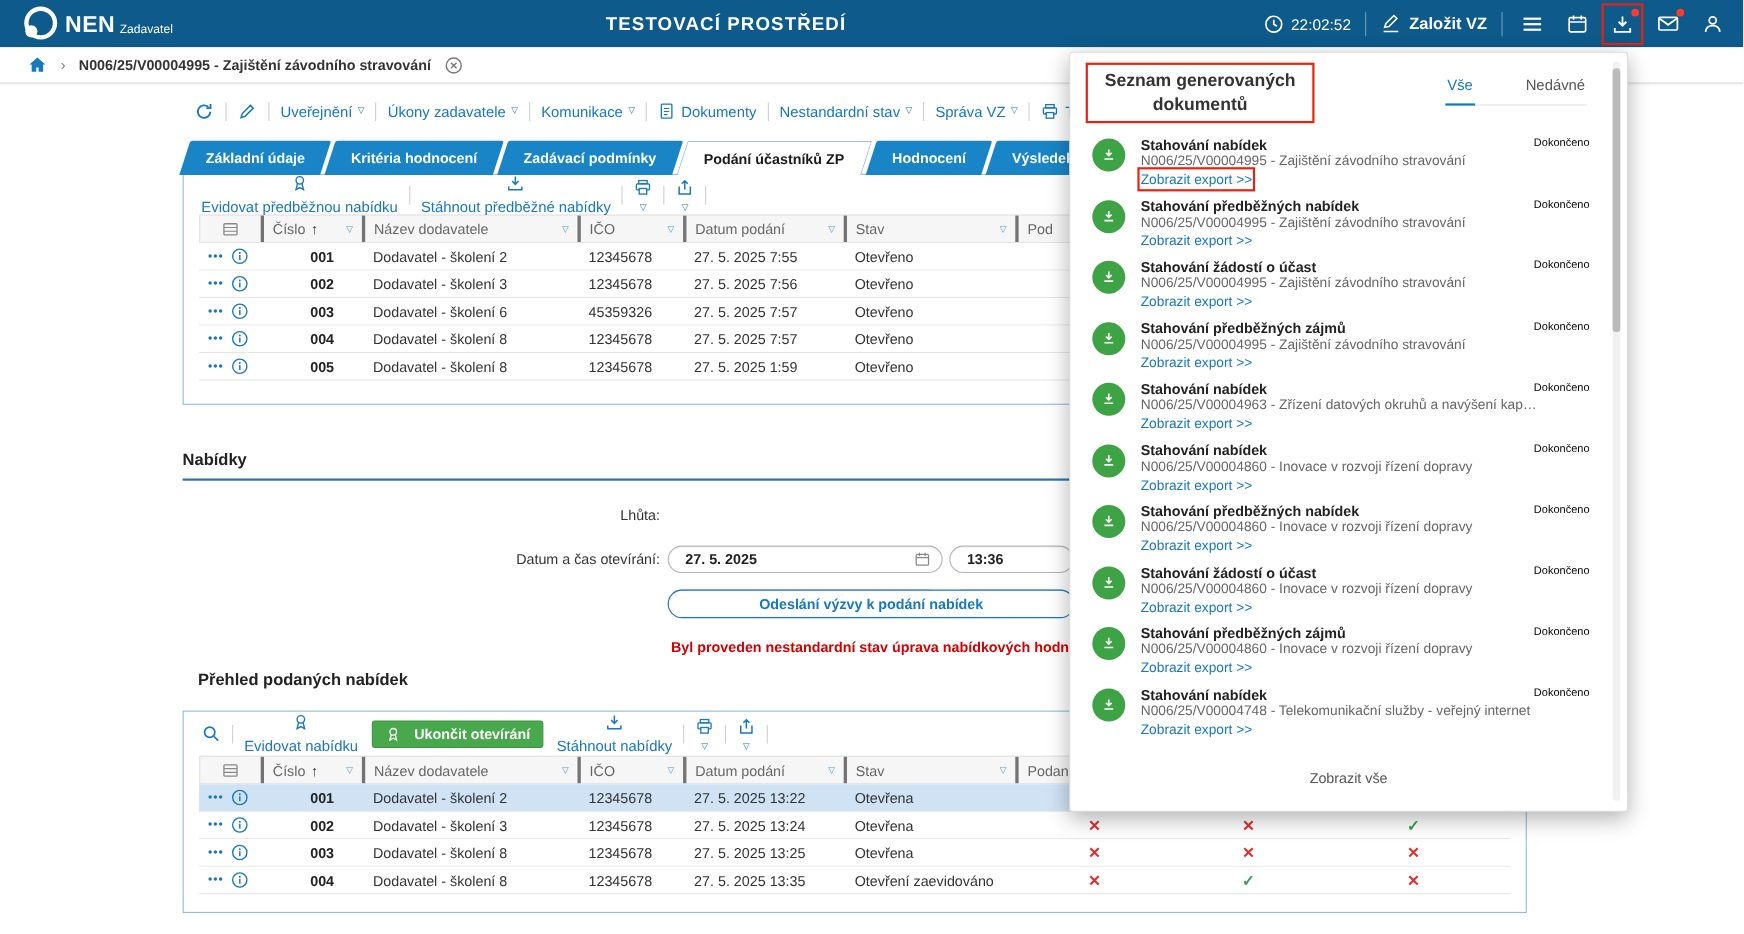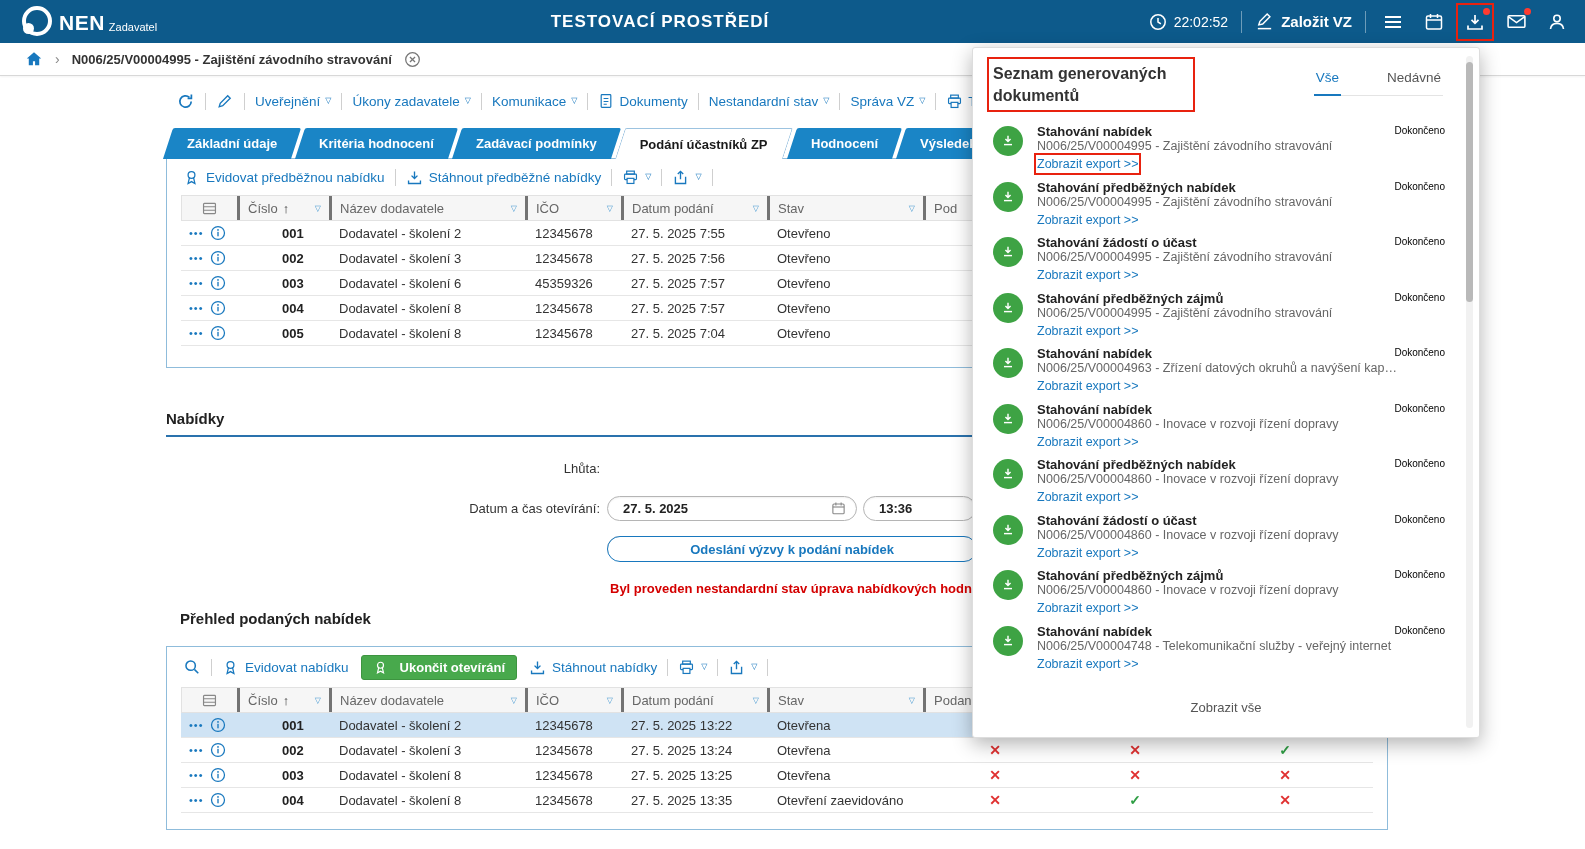--- a/index.html
+++ b/index.html
@@ -41,21 +41,21 @@
   .tab>span{display:inline-block;transform:skewX(18deg);}
   .tab.active{background:#fff;color:#1a1a1a;border:1px solid #9cc3e0;border-bottom:none;}
 
   
   .cbox{position:absolute;left:166px;width:1222px;background:#fff;border:1px solid #8fbcdb;}
   #box1{top:158px;height:210px;}
   #box2{top:646px;height:184px;}
   .action-row{display:flex;align-items:center;padding-left:16px;color:#1878be;font-size:13.5px;}
   #box1 .action-row{height:36px;}
   #box2 .action-row{height:40px;}
-  .act-link{display:flex;align-items:center;gap:6px;cursor:pointer;white-space:nowrap;}
+  .act-link{display:flex;align-items:center;gap:6px;cursor:pointer;white-space:nowrap;flex-direction:column;}
   .green-btn{display:flex;align-items:center;gap:12px;background:#48a94c;border:1px solid #3d9440;color:#fff;font-weight:bold;font-size:13px;padding:4px 11px;border-radius:3px;margin:0 12px;cursor:pointer;white-space:nowrap;}
 
   
   .tbl{margin:0 14px;font-size:13px;color:#333;}
   .tr{display:flex;height:25px;align-items:center;border-bottom:1px solid #e6e6e6;background:#fff;}
   .tr.head{background:#f6f6f6;color:#666;height:26px;border:1px solid #e2e2e2;}
   .tr.selected{background:#cfe3f4;}
   .td{height:100%;padding:0 8px;display:flex;align-items:center;gap:6px;overflow:hidden;white-space:nowrap;}
   .c0{width:58px;}.c1{width:92px;}.c2{width:196px;}.c3{width:96px;}.c4{width:146px;}.c5{width:156px;}
   .c6{width:140px;justify-content:center;}.c7{width:140px;justify-content:center;}.c8{width:160px;justify-content:center;}
@@ -82,21 +82,21 @@
   #lhuta-group{top:456px;}
   #oteviani-group{top:496px;}
   .finput{height:25px;border:1px solid #b5b5b5;border-radius:13px;background:#fff;display:flex;align-items:center;font-size:13px;font-weight:bold;color:#222;box-shadow:inset 0 1px 2px rgba(0,0,0,.06);margin-top:40px;}
   .date-input{width:250px;justify-content:space-between;padding:0 10px 0 15px;}
   .time-input{width:113px;padding:0 10px 0 15px;}
   .send-btn{position:absolute;left:607px;top:536px;width:370px;height:26px;border:1px solid #1878be;border-radius:13px;background:#fff;color:#1878be;font-size:13px;font-weight:bold;display:flex;align-items:center;justify-content:center;cursor:pointer;}
   .warning{position:absolute;left:610px;top:581px;font-size:13px;font-weight:bold;color:#d40000;white-space:nowrap;}
 
   
   .notif-panel{position:absolute;left:972px;top:47px;width:508px;height:691px;background:#fff;border:1px solid #ddd;border-radius:3px;box-shadow:0 6px 20px rgba(0,0,0,.30);z-index:50;}
-  .notif-header{position:relative;padding:15px 16px 14px 20px;}
+  .notif-header{position:relative;padding:15px 16px 14px 20px;text-align:center;}
   .notif-title{font-size:16px;font-weight:bold;color:#333;width:196px;line-height:1.35;}
   .annotated-title{outline:2px solid #e8220f;outline-offset:4px;}
   .notif-tabs{position:absolute;top:22px;right:36px;display:flex;gap:44px;font-size:13.5px;border-bottom:1px solid #e4e4e4;}
   .ntab{color:#555;cursor:pointer;padding:0 2px 9px 2px;}
   .ntab.active{color:#1878be;border-bottom:2px solid #1878be;margin-bottom:-1px;}
   .notif-list{padding:4px 34px 0 20px;}
   .nitem{position:relative;height:55.5px;display:flex;gap:14px;}
   .ngreen{width:30px;height:30px;border-radius:50%;background:#3ea344;flex:none;display:flex;align-items:center;justify-content:center;margin-top:2px;}
   .ntext{flex:1;min-width:0;}
   .ntitle{font-size:13px;font-weight:bold;color:#222;line-height:15px;}
@@ -414,21 +414,21 @@
               <circle cx="9" cy="9" r="7.3" fill="none" stroke="#1878be" stroke-width="1.4"></circle>
               <circle cx="9" cy="5.6" r="1" fill="#1878be"></circle>
               <rect x="8.25" y="7.7" width="1.5" height="5" fill="#1878be"></rect>
             </svg>
           </div>
         <div class="td c1">
             <span class="num">005</span>
           </div>
         <div class="td c2">Dodavatel - školení 8</div>
         <div class="td c3">12345678</div>
-        <div class="td c4">27. 5. 2025 7:04</div>
+        <div class="td c4">27. 5. 2025 1:59</div>
         <div class="td c5">Otevřeno</div>
         <div class="td c6"></div>
           <div class="td c7"></div>
           <div class="td c8"></div>
       </div>
     </div>
   </div>
 
   <div class="section-title" id="nabidky-title">Nabídky</div>
   <div class="blue-rule"></div>

